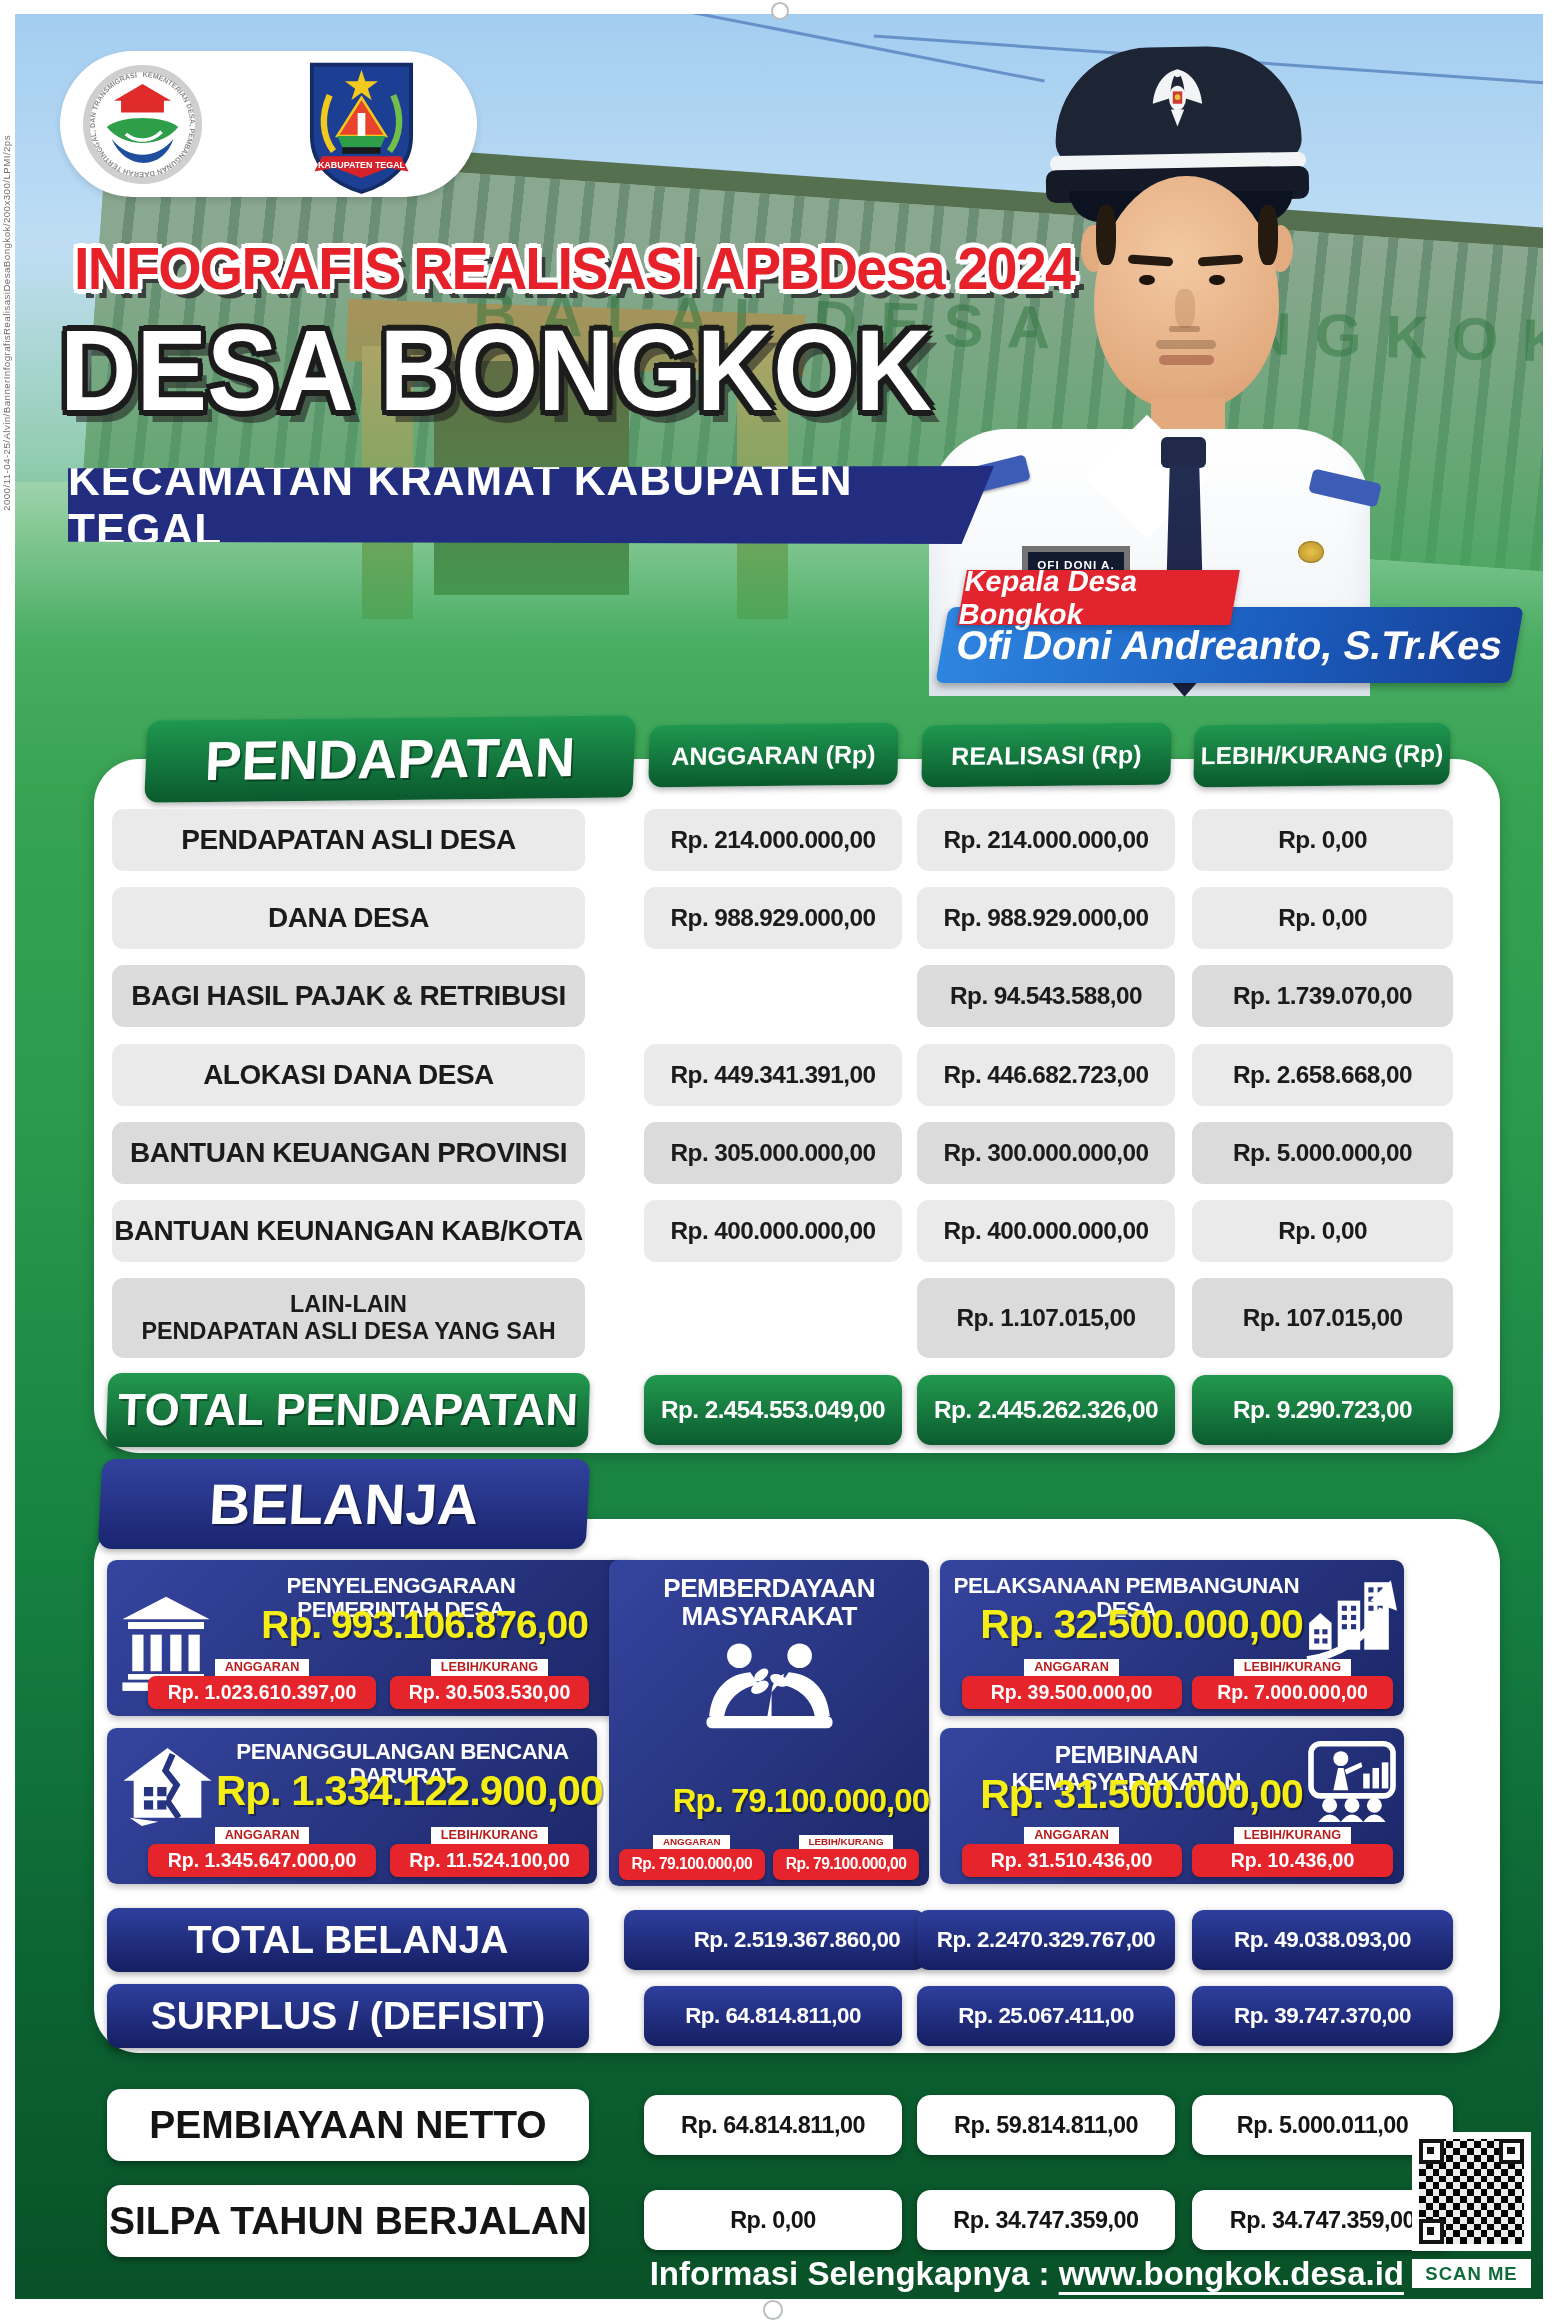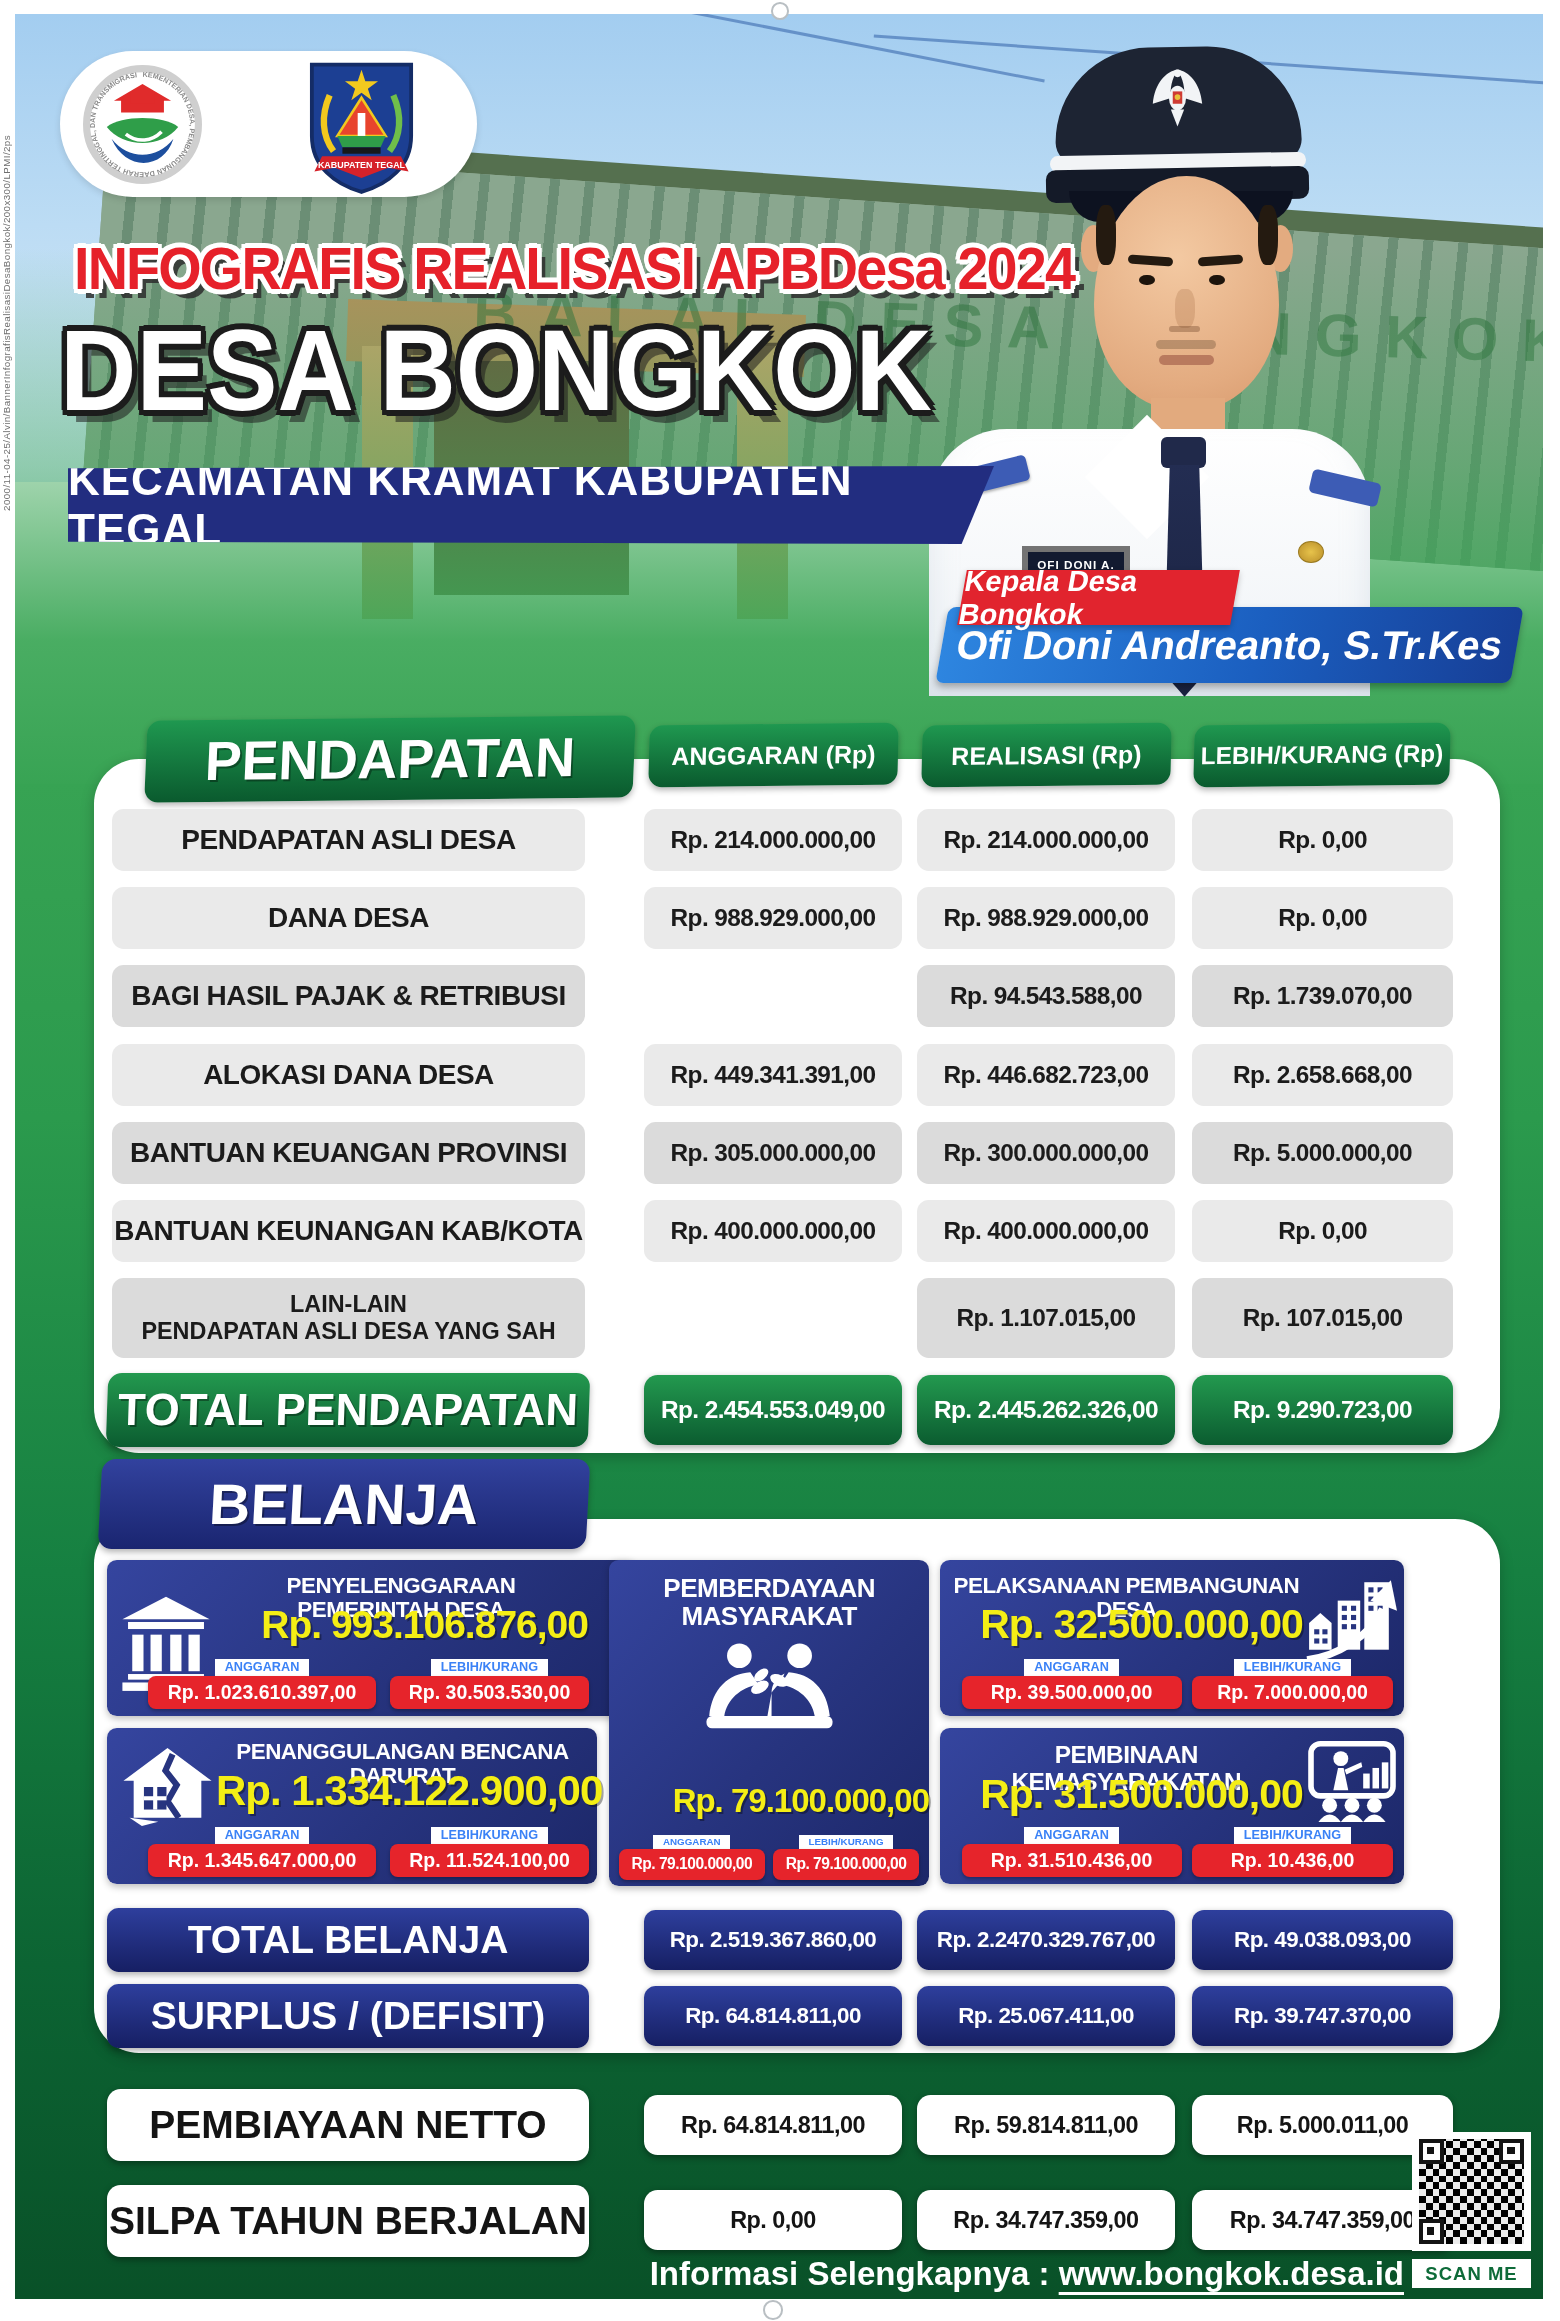--- a/index.html
+++ b/index.html
@@ -54,21 +54,21 @@
         display:flex;align-items:center;justify-content:center;color:#fff;font-weight:800;box-shadow:0 2.9px 6.8px rgba(0,0,0,.3);}
   .lbl27{font-size:28px;letter-spacing:-0.5px;} .num{font-size:24.4px;letter-spacing:-0.6px;white-space:nowrap;}
   .prewrap{white-space:pre-line;line-height:1.15;}
   
   .hdr-blue{position:absolute;z-index:5;background:linear-gradient(180deg,#32429e 0%,#1a2570 100%);border-radius:13.7px;
         display:flex;align-items:center;justify-content:center;color:#fff;font-weight:900;box-shadow:0 2.9px 6.8px rgba(0,0,0,.3);transform:skewX(-3deg);}
   .bcard{position:absolute;z-index:5;border-radius:9.8px;background:linear-gradient(135deg,#35459f 0%,#27347f 55%,#1c2768 100%);box-shadow:0 2.9px 7.8px rgba(0,0,0,.25);}
   .bc-title{position:absolute;color:#fff;font-weight:800;text-align:center;letter-spacing:-0.5px;line-height:1.1;}
   .bc-amount{position:absolute;color:#f4ee15;font-weight:900;text-align:right;white-space:nowrap;letter-spacing:-1px;text-shadow:2px 2px 0 rgba(0,0,0,.35);}
   .pillgroup{position:absolute;display:flex;flex-direction:column;align-items:center;}
-  .pill-label{background:#fff;color:#3b82f6;font-weight:800;font-size:12.7px;line-height:16.6px;height:16.6px;padding:0 9.8px;letter-spacing:0;white-space:nowrap;}
+  .pill-label{background:#fff;color:#b91c1c;font-weight:800;font-size:12.7px;line-height:16.6px;height:16.6px;padding:0 9.8px;letter-spacing:0;white-space:nowrap;}
   .pill-value{background:#e6242b;border-radius:7.8px;color:#fff;font-weight:800;width:100%;text-align:center;
         display:flex;align-items:center;justify-content:center;box-shadow:0 2px 3.9px rgba(0,0,0,.3);}
   .blue-box{position:absolute;z-index:5;background:linear-gradient(180deg,#2e3f9d 0%,#161f63 100%);border-radius:11.7px;
         display:flex;align-items:center;justify-content:center;color:#fff;font-weight:800;box-shadow:0 2.9px 5.9px rgba(0,0,0,.3);}
   
   .white-box{position:absolute;z-index:5;background:#fff;border-radius:13.7px;display:flex;align-items:center;justify-content:center;
         color:#141414;font-weight:900;box-shadow:0 2.9px 6.8px rgba(0,0,0,.35);}
   .footer-text{position:absolute;left:546px;top:2255px;width:858px;z-index:6;text-align:right;color:#fff;font-size:33px;font-weight:800;white-space:nowrap;}
   .footer-text .link{text-decoration:underline;text-underline-offset:6.8px;cursor:pointer;}
   .qr-wrap{position:absolute;left:1412px;top:2132px;width:119px;height:119px;background:#fff;z-index:6;padding:6.8px;box-sizing:border-box;}
@@ -365,21 +365,21 @@
       <div class="pill-label">ANGGARAN</div>
       <div class="pill-value" style="height:33px;font-size:19.5px;">Rp. 31.510.436,00</div>
     </div>
     <div class="pillgroup" style="left:252px;top:99px;width:201px;">
       <div class="pill-label">LEBIH/KURANG</div>
       <div class="pill-value" style="height:33px;font-size:19.5px;">Rp. 10.436,00</div>
     </div>
   </div>
 
   <div class="blue-box" style="left:107px;top:1908px;width:482px;height:64px;font-size:39px;">TOTAL BELANJA</div>
-  <div class="blue-box" style="left:644px;top:1910px;width:258px;height:60px;font-size:22.4px;letter-spacing:-0.5px;">Rp. 2.519.367.860,00</div>
+  <div class="blue-box" style="left:624px;top:1910px;width:258px;height:60px;font-size:22.4px;letter-spacing:-0.5px;padding-left:44px;">Rp. 2.519.367.860,00</div>
   <div class="blue-box" style="left:917px;top:1910px;width:258px;height:60px;font-size:22.4px;letter-spacing:-0.5px;">Rp. 2.2470.329.767,00</div>
   <div class="blue-box" style="left:1192px;top:1910px;width:261px;height:60px;font-size:22.4px;letter-spacing:-0.5px;border-radius:12px;">Rp. 49.038.093,00</div>
 
   <div class="blue-box" style="left:107px;top:1984px;width:482px;height:64px;font-size:39px;">SURPLUS / (DEFISIT)</div>
   <div class="blue-box" style="left:644px;top:1986px;width:258px;height:60px;font-size:22.4px;letter-spacing:-0.5px;">Rp. 64.814.811,00</div>
   <div class="blue-box" style="left:917px;top:1986px;width:258px;height:60px;font-size:22.4px;letter-spacing:-0.5px;">Rp. 25.067.411,00</div>
   <div class="blue-box" style="left:1192px;top:1986px;width:261px;height:60px;font-size:22.4px;letter-spacing:-0.5px;">Rp. 39.747.370,00</div>
 
   <div class="white-box" style="left:107px;top:2089px;width:482px;height:72px;font-size:39px;">PEMBIAYAAN NETTO</div>
   <div class="white-box" style="left:644px;top:2095px;width:258px;height:60px;font-size:23.4px;font-weight:700;letter-spacing:-0.5px;">Rp. 64.814.811,00</div>

